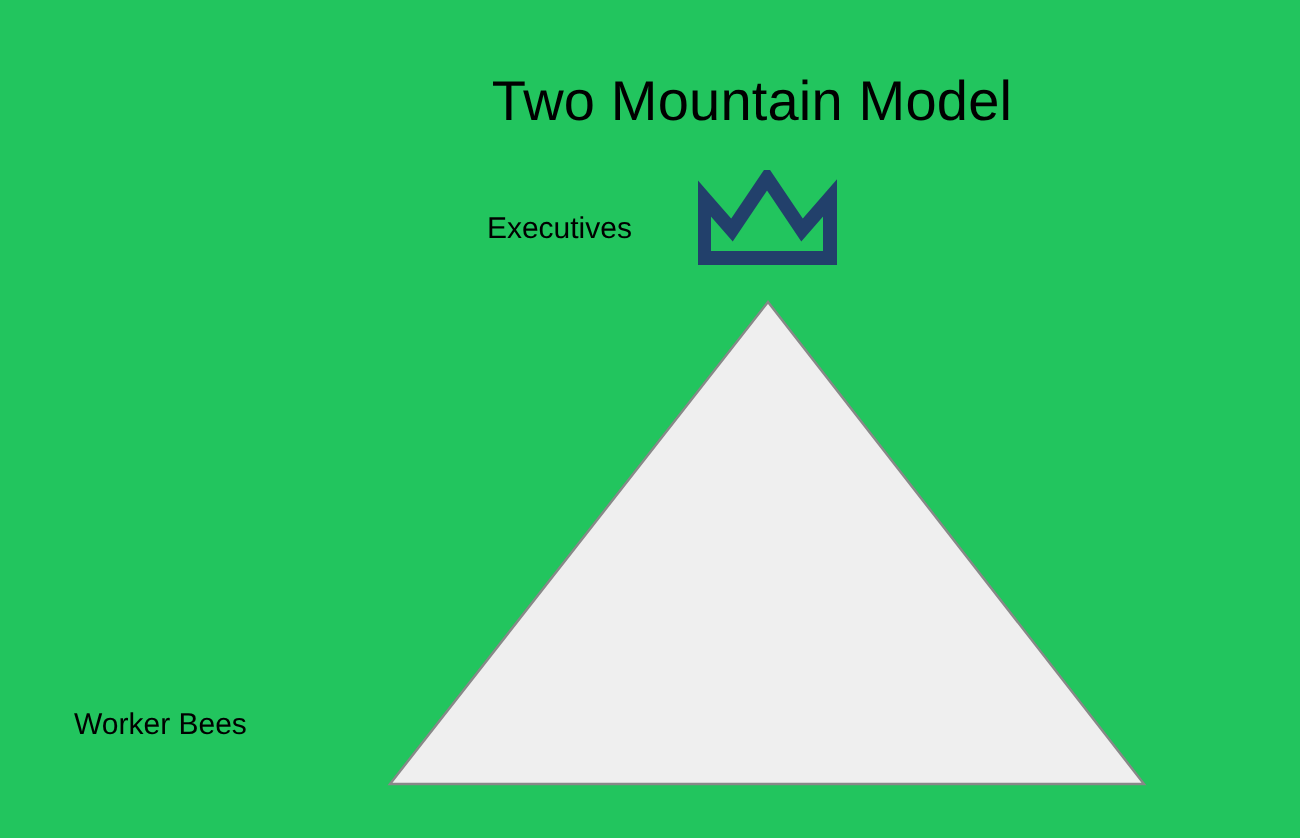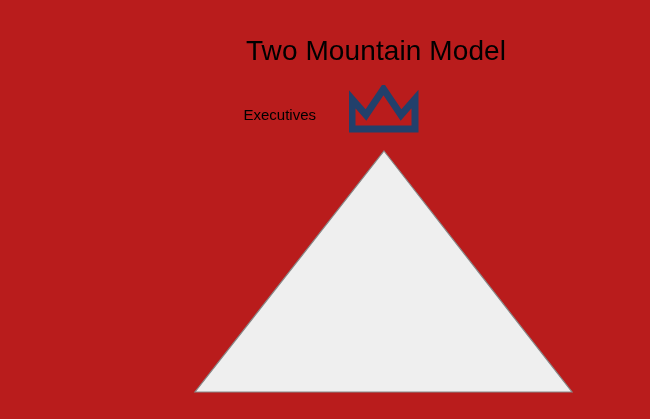--- a/index.html
+++ b/index.html
@@ -5,21 +5,21 @@
 <style>
   html, body {
     margin: 0;
     padding: 0;
     background: #ffffff;
   }
   #canvas {
     position: relative;
     width: 650px;
     height: 419px;
-    background: #b91c1c;
+    background: #22c55e;
     overflow: hidden;
     font-family: "Liberation Sans", sans-serif;
     -webkit-font-smoothing: antialiased;
   }
 
   
   #title {
     position: absolute;
     left: 0;
     top: 34px;
@@ -101,15 +101,16 @@
 
     <div id="crown-icon">
       <svg width="72" height="48" viewBox="0 0 72 48" aria-label="crown">
         <path d="M3 14 L17 30 L34.5 4 L52 30 L66 14 L66 44 L3 44 Z" fill="none" stroke="#22406B" stroke-width="7" stroke-linejoin="miter" stroke-linecap="butt"></path>
       </svg>
     </div>
 
     <div class="tier-label" id="label-executives">Executives</div>
 
 
+    <div class="tier-label" id="label-workerbees">Worker Bees</div>
 
   </div>
 </div>
 
 </body></html>

